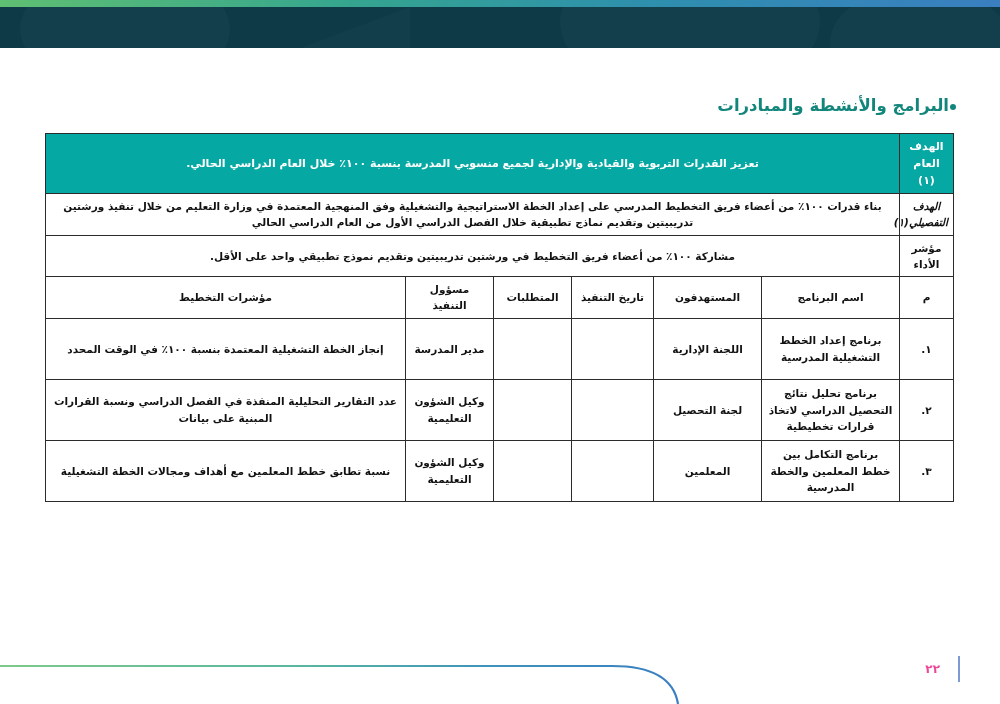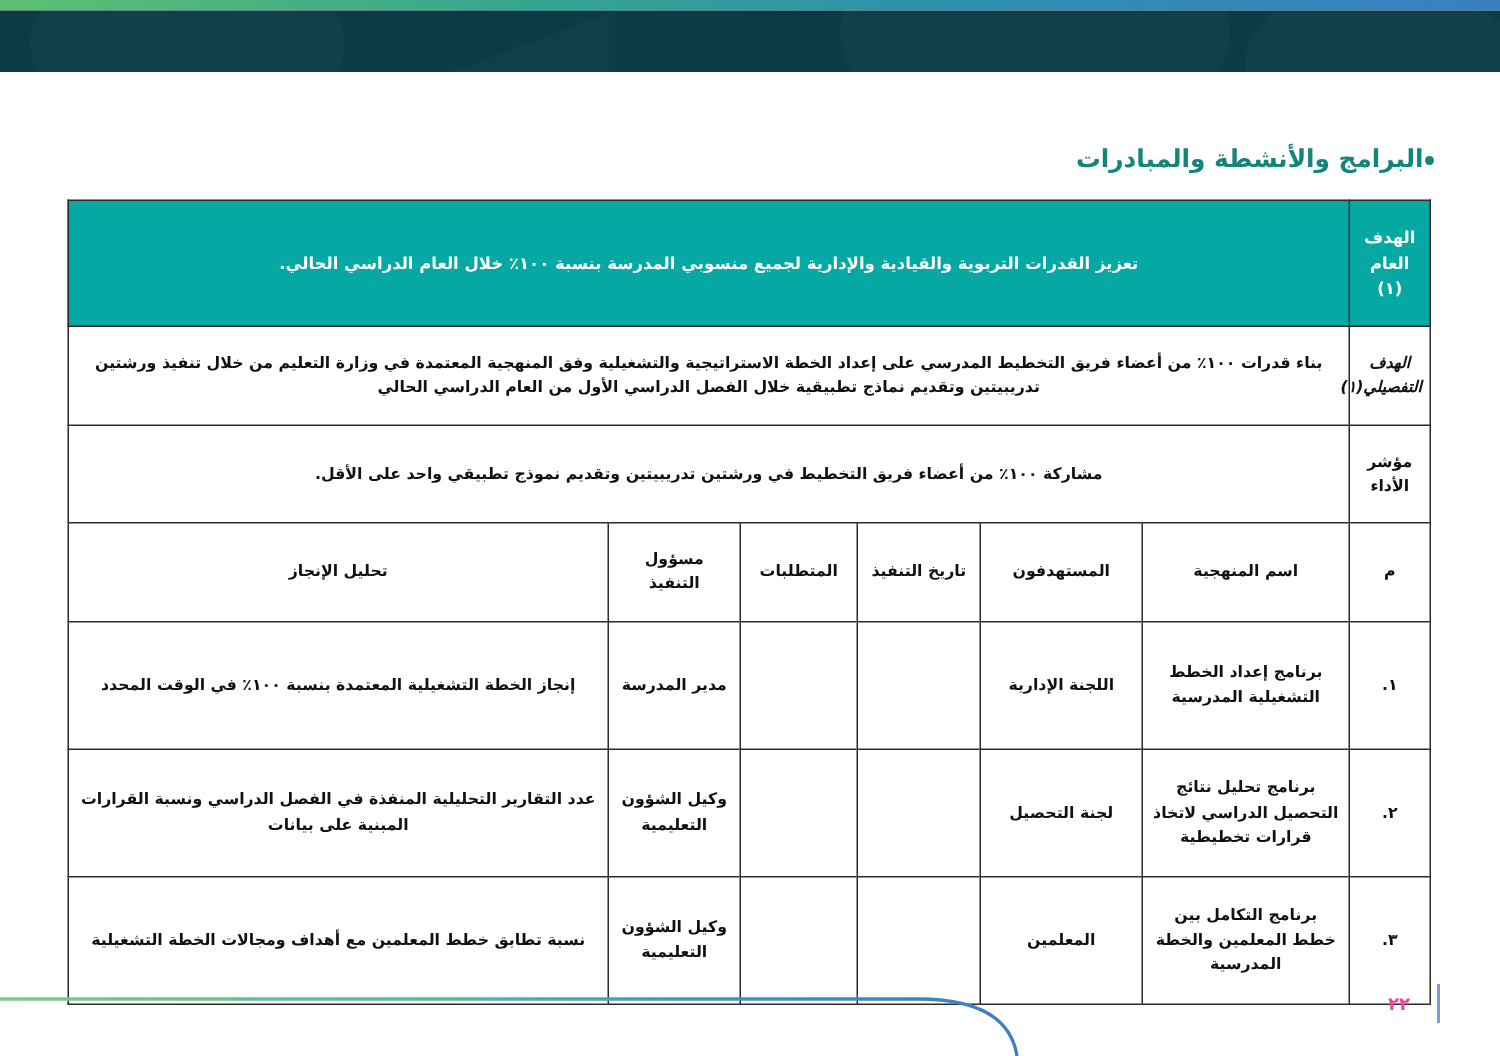--- a/index.html
+++ b/index.html
@@ -89,21 +89,21 @@
   table.plan-table {
     width: 100%;
     border-collapse: collapse;
     table-layout: fixed;
     direction: rtl;
     font-size: 10.5px;
     color: #111111;
   }
   table.plan-table td {
     border: 1px solid #2b2b2b;
-    padding: 16px 5px;
+    padding: 4px 5px;
     vertical-align: middle;
     text-align: center;
     line-height: 1.55;
   }
   td.goal-header {
     background: #06a8a3;
     color: #ffffff;
     font-weight: bold;
     font-size: 11px;
     height: 44px;
@@ -233,26 +233,26 @@
         <td class="sub-goal-text" colspan="6">بناء قدرات ١٠٠٪ من أعضاء فريق التخطيط المدرسي على إعداد الخطة الاستراتيجية والتشغيلية وفق المنهجية المعتمدة في وزارة التعليم من خلال تنفيذ ورشتين تدريبيتين وتقديم نماذج تطبيقية خلال الفصل الدراسي الأول من العام الدراسي الحالي</td>
       </tr>
 
       <tr>
         <td class="kpi-label">مؤشر الأداء</td>
         <td class="kpi-text" colspan="6">مشاركة ١٠٠٪ من أعضاء فريق التخطيط في ورشتين تدريبيتين وتقديم نموذج تطبيقي واحد على الأقل.</td>
       </tr>
 
       <tr class="col-head">
         <td>م</td>
-        <td>اسم المنهجية</td>
+        <td>اسم البرنامج</td>
         <td>المستهدفون</td>
         <td>تاريخ التنفيذ</td>
         <td>المتطلبات</td>
         <td>مسؤول التنفيذ</td>
-        <td>تحليل الإنجاز</td>
+        <td>مؤشرات التخطيط</td>
       </tr>
 
       <tr class="data-row">
         <td class="cell-num">١.</td>
         <td>برنامج إعداد الخطط التشغيلية المدرسية</td>
         <td>اللجنة الإدارية</td>
         <td class="cell-empty"></td>
         <td class="cell-empty"></td>
         <td>مدير المدرسة</td>
         <td>إنجاز الخطة التشغيلية المعتمدة بنسبة ١٠٠٪ في الوقت المحدد</td>

